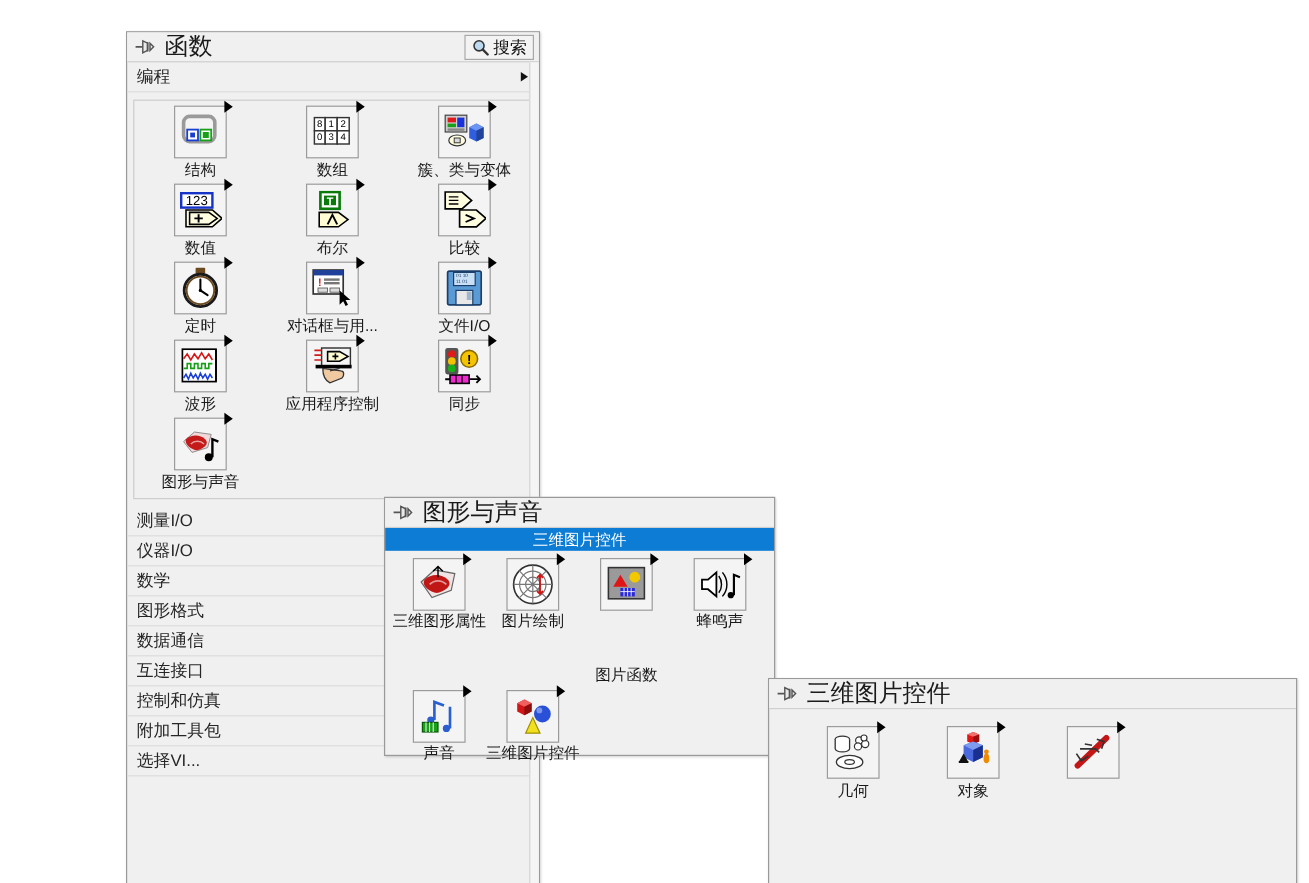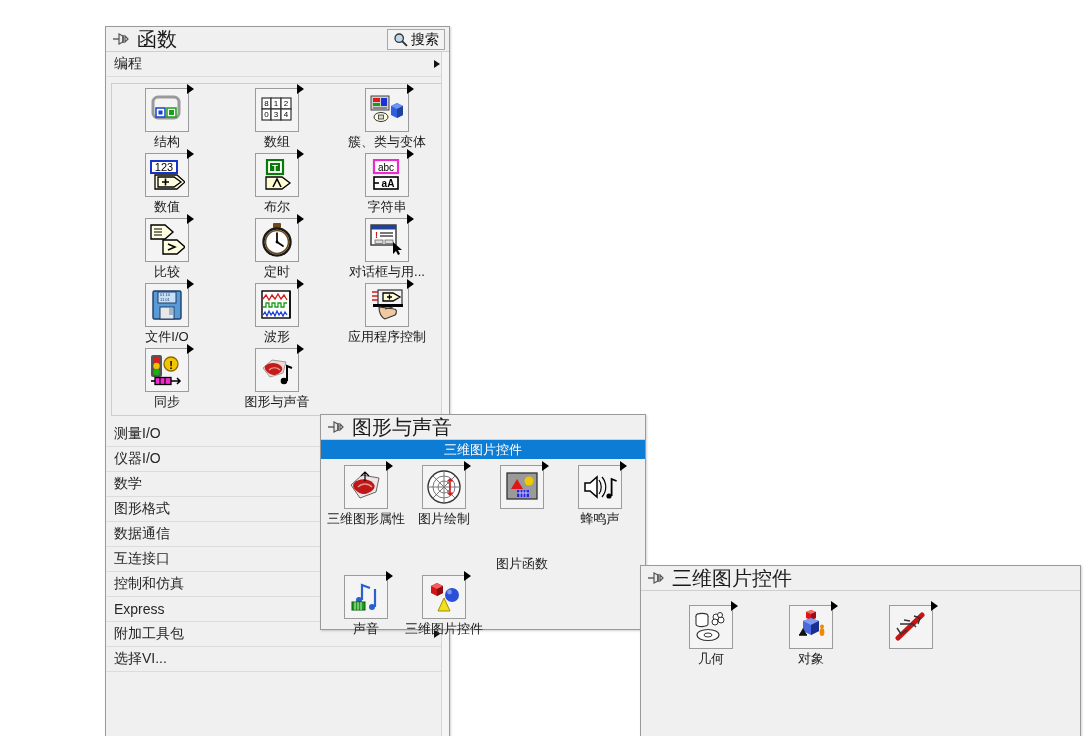--- a/index.html
+++ b/index.html
@@ -155,33 +155,20 @@
               <text x="15" y="11.5" font-family="'Liberation Sans',sans-serif" font-size="9" fill="#fff" text-anchor="middle" font-weight="bold">T</text>
               <path d="M6 18h16l8 6-8 6H6z" fill="#fffbd2" stroke="#000" stroke-width="1.3"></path>
               <path d="M13 28l4-8 4 8" fill="none" stroke="#000" stroke-width="1.6"></path>
             </svg>
             <span class="subarrow"></span>
           </div>
           <div class="cap">布尔</div>
         </div>
         <div class="cell" style="width: 110px;">
           <div class="icobox">
-            <svg width="34" height="32" viewBox="0 0 34 32">
-              <rect x="4" y="1" width="24" height="13" fill="#fff" stroke="#ec2ad0" stroke-width="2.2"></rect>
-              <text x="16" y="11.5" font-family="'Liberation Sans',sans-serif" font-size="10" fill="#000" text-anchor="middle">abc</text>
-              <rect x="4" y="18" width="24" height="12" fill="#fff" stroke="#000" stroke-width="1.6"></rect>
-              <path d="M4 24h5" stroke="#000" stroke-width="1.6"></path>
-              <text x="18" y="28" font-family="'Liberation Sans',sans-serif" font-size="10" fill="#000" text-anchor="middle" font-weight="bold">aA</text>
-            </svg>
-            <span class="subarrow"></span>
-          </div>
-          <div class="cap">字符串</div>
-        </div>
-        <div class="cell" style="width: 110px;">
-          <div class="icobox">
             <svg width="36" height="32" viewBox="0 0 36 32">
               <path d="M2 1h14l8 7-8 7H2z" fill="#fffde0" stroke="#000" stroke-width="1.4"></path>
               <path d="M5 5h8M5 8h8M5 11h8" stroke="#000" stroke-width="1.1"></path>
               <path d="M14 16h14l8 7-8 7H14z" fill="#fffde0" stroke="#000" stroke-width="1.4"></path>
               <path d="M19 20l7 3-7 3" fill="none" stroke="#000" stroke-width="1.5"></path>
             </svg>
             <span class="subarrow"></span>
           </div>
           <div class="cap">比较</div>
         </div>
@@ -314,24 +301,20 @@
       <div class="catrow">
         <span>数据通信</span>
         <span class="arrow"></span>
       </div>
       <div class="catrow">
         <span>互连接口</span>
         <span class="arrow"></span>
       </div>
       <div class="catrow">
         <span>控制和仿真</span>
-        <span class="arrow"></span>
-      </div>
-      <div class="catrow">
-        <span>Express</span>
         <span class="arrow"></span>
       </div>
       <div class="catrow">
         <span>附加工具包</span>
         <span class="arrow"></span>
       </div>
       <div class="catrow">
         <span>选择VI...</span>
       </div>
     </div>
@@ -348,21 +331,21 @@
         <path d="M7 2v10l4-2v-6z" fill="#e9e9e9" stroke="#555" stroke-width="1.2"></path>
         <path d="M11 3v8" stroke="#555" stroke-width="1.4"></path>
         <path d="M13 4l3 3-3 3z" fill="#e9e9e9" stroke="#555" stroke-width="1.2"></path>
       </svg>
     </span>
     <span class="pal-title-text">图形与声音</span>
   </div>
 
   <div class="tooltipbar">三维图片控件</div>
 
-  <div class="grid" id="p2grid" style="padding:6px 6px 0 6px;">
+  <div class="grid" id="p2grid" style="padding:6px 6px 0 6px;font-family:Liberation Mono, monospace;">
       <div class="cell" style="width: 78px;">
         <div class="icobox">
           <svg width="38" height="34" viewBox="0 0 38 34">
             <path d="M4 15l11-10 17 3-3 14-16 6z" fill="#f0e4e4" stroke="#666" stroke-width="1"></path>
             <path d="M7 13c5-5 14-5 19 0s-3 10-8 11-15-6-11-11z" fill="#c01616"></path>
             <path d="M11 17c4-4 10-4 14 0" stroke="#fff" stroke-width="1.4" fill="none" opacity=".55"></path>
             <path d="M18 3v8M14 6l4-4 4 4" stroke="#000" stroke-width="1.2" fill="none"></path>
           </svg>
           <span class="subarrow"></span>
         </div>

